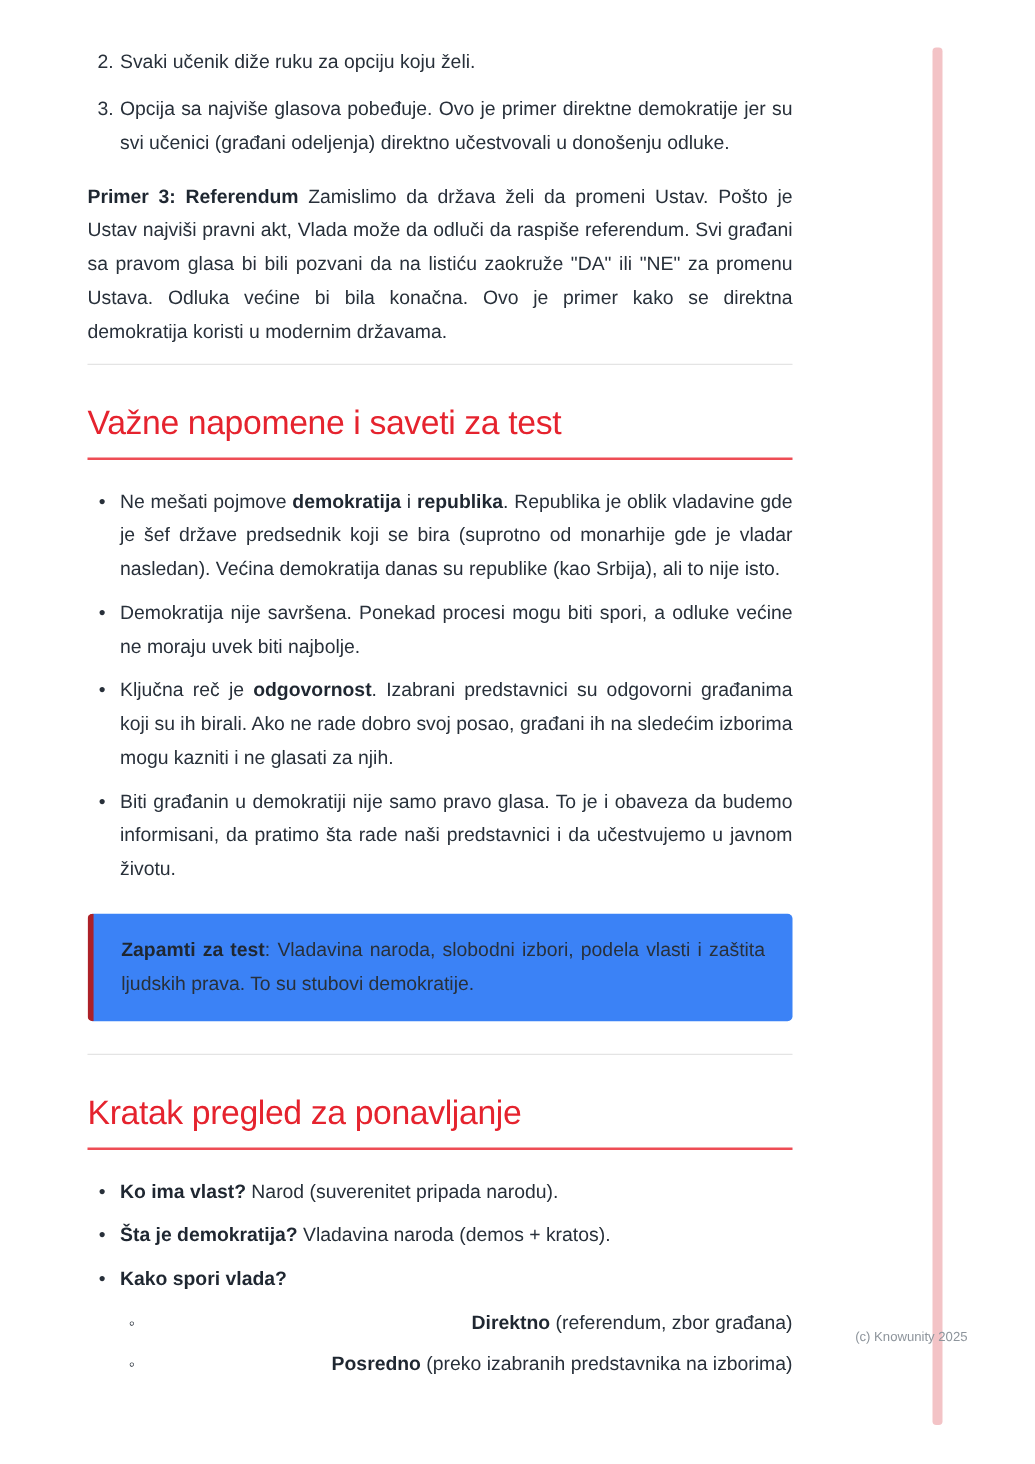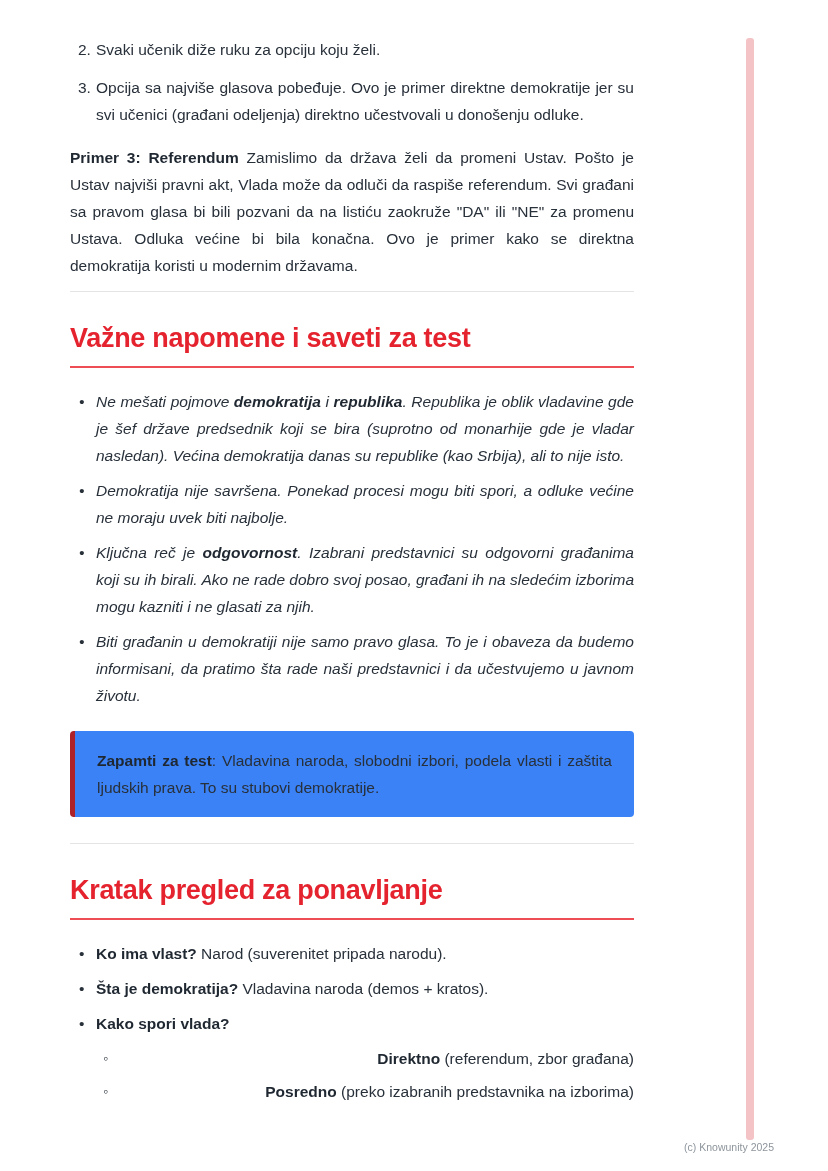--- a/index.html
+++ b/index.html
@@ -31,35 +31,35 @@
   .ol-text { flex:1; text-align:justify; }
 
   
   .para { text-align:justify; margin-bottom:12px; }
 
   .divider { border:none; height:1px; background:#e4e4e4; margin:0; }
 
   .section-title {
     margin-top:30px;
     color:#e5232e;
-    font-size:27px; font-weight:700; line-height:32px;
+    font-size:27px; font-weight:400; line-height:32px;
     letter-spacing:-0.3px;
     padding-bottom:12px;
     border-bottom:2px solid #ee4d55;
   }
 
   ul.bullets { list-style:none; margin-top:20px; }
   ul.bullets > li {
     position:relative; padding-left:26px; margin-bottom:8px;
   }
   ul.bullets > li::before {
     content:"\2022"; position:absolute; left:9px; top:0;
     color:#28303a;
   }
-  ul.bullets.justify > li { text-align:justify;font-style:italic; }
+  ul.bullets.justify > li { text-align:justify; }
 
   ul.sub-bullets { list-style:none; margin-top:8px; }
   ul.sub-bullets > li {
     position:relative; padding-left:25px; margin-bottom:6px;text-align:right;
   }
   ul.sub-bullets > li::before {
     content:"\25E6"; position:absolute; left:7px; top:0;
     color:#28303a; font-size:14px;
   }
 
@@ -68,21 +68,21 @@
     background:#3b82f6;
     border-left:5px solid #ad2128;
     border-radius:4px;
     padding:16px 22px;
     text-align:justify;
   }
 
   .divider.d2 { margin-top:26px; }
 
   .footer-credit {
-    position:absolute; top:1140px; right:54px;
+    position:absolute; top:1063px; right:54px;
     font-size:10.5px; line-height:14px;
     color:#8e959c; z-index:2;
   }
 </style>
 </head>
 <body>
 
 <div class="page">
 
   <div class="edge-bar"></div>

